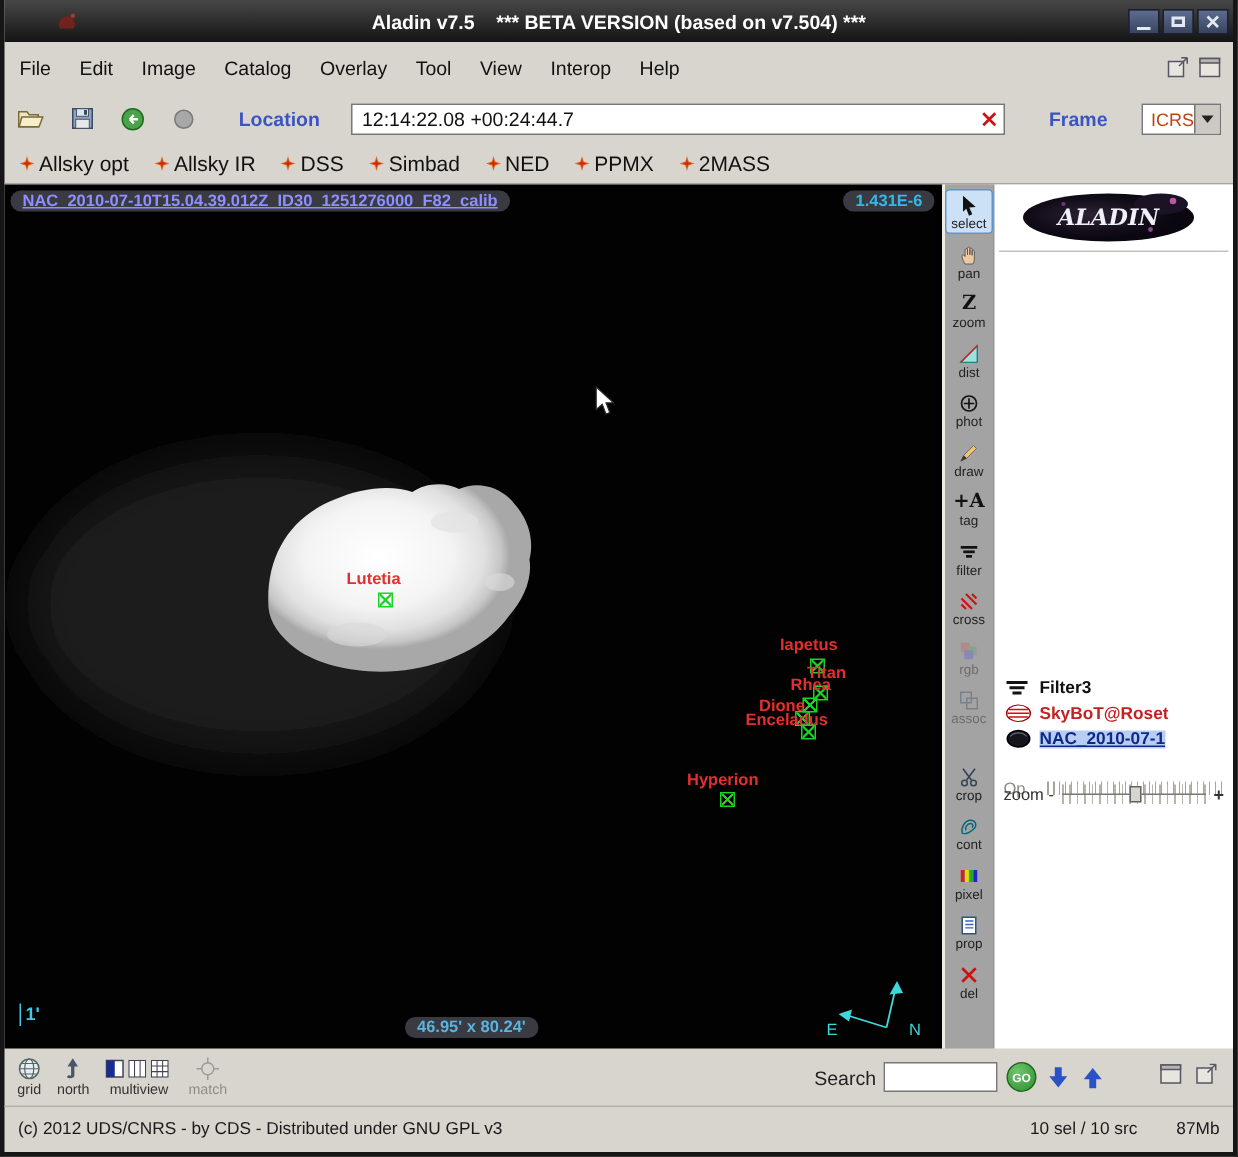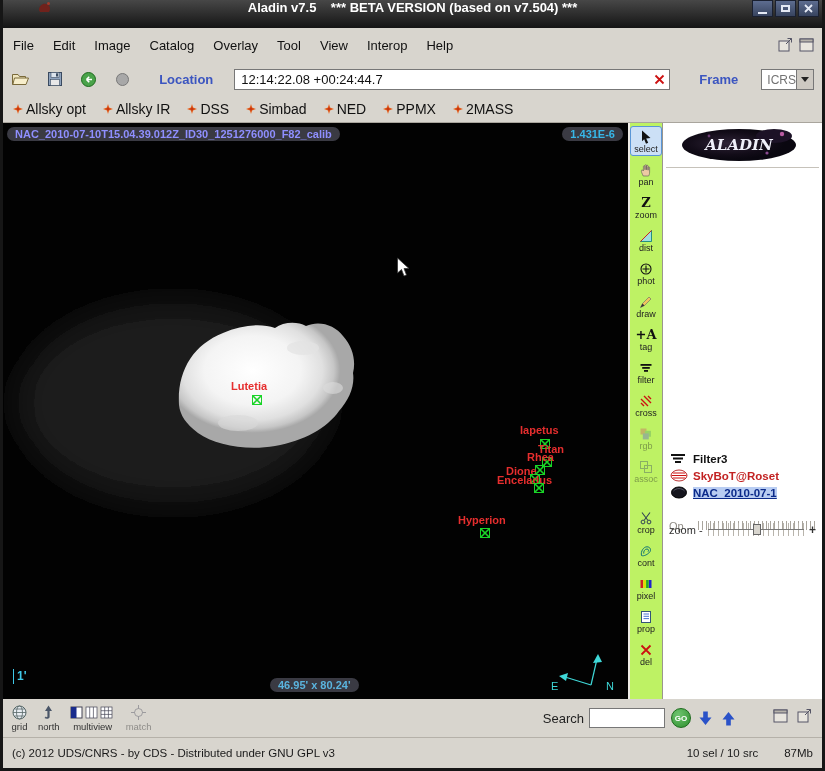--- a/index.html
+++ b/index.html
@@ -3,21 +3,21 @@
 <meta charset="utf-8">
 <style>
   * { box-sizing: border-box; margin: 0; padding: 0; }
   html,body { width:825px; height:771px; overflow:hidden; background:#2a2a2a;
               font-family:"Liberation Sans", sans-serif; }
   .window { width:825px; height:771px; border:3px solid #161616; border-top:none;
             background:#d8d5ce; display:flex; flex-direction:column; }
 
   
   .titlebar { flex:0 0 28px; background:linear-gradient(#474747,#141414);
-              display:flex; position:relative;padding-left:28px; }
+              display:flex; align-items:center; position:relative;padding-left:28px; }
   .title-text { position:absolute; left:0; right:0; text-align:center; color:#fff;
                 font-weight:bold; font-size:13px; white-space:pre; }
   .win-icon { margin-left:6px; z-index:1; display:flex; }
   .win-buttons { margin-left:auto; display:flex; z-index:1; margin-right:3px; gap:2px; }
   .wbtn { width:21px; height:17px; background:linear-gradient(#5d6d90,#38445f);
           border:1px solid #1a2030; display:flex; align-items:center; justify-content:center; }
   .g-min { width:9px; height:2px; background:#e4e9f4; margin-top:9px; }
   .g-max { width:9px; height:7px; border:2px solid #e4e9f4; }
 
   
@@ -27,52 +27,52 @@
 
   
   .toolbarrow { flex:0 0 34px; display:flex; align-items:center; padding:0 8px; gap:17px; }
   .tb-ic { width:23px; height:21px; display:flex; align-items:center; justify-content:center; }
   .loc-label, .frame-label { color:#3b55c0; font-weight:bold; font-size:13px; margin:0 4px 0 12px; }
   .loc-wrap { position:relative; flex:0 0 436px; height:21px; }
   .loc-input { width:100%; height:100%; border:1px solid #777; background:#fff; font-size:13px;
                padding:0 20px 0 6px; font-family:"Liberation Sans", sans-serif; color:#111; }
   .loc-clear { position:absolute; right:5px; top:5px; display:flex; }
   .frame-combo { display:flex; height:21px; border:1px solid #777; background:#fff; width:72px; margin-left:2px; }
-  .frame-value { flex:1; font-size:12px; padding:3px 0 0 5px; color:#737373; }
+  .frame-value { flex:1; font-size:12px; padding:3px 0 0 5px; color:#c2410c; }
   .frame-drop { width:17px; background:#cdc9c2; border-left:1px solid #777;
                 display:flex; align-items:center; justify-content:center; }
   .caret { width:0; height:0; border-left:4px solid transparent; border-right:4px solid transparent;
            border-top:5px solid #222; }
 
   
   .quickrow { flex:0 0 27px; display:flex; align-items:center; padding:0 10px;
               border-bottom:1px solid #a9a59d; }
   .qlink { display:flex; align-items:center; margin-right:17px; font-size:14px; color:#111; }
   .qlink svg { margin-right:3px; }
 
   
   .content { flex:0 0 576px; display:flex; }
   .skyview { flex:0 0 625px; position:relative; background:#020202; overflow:hidden; }
 
   .bubble { position:absolute; background:rgba(72,72,84,.8); border-radius:9px; padding:1px 8px;
             font-size:11px; font-weight:bold; white-space:nowrap; }
-  .b-file { left:4px; top:4px; color:#8f8fff; }
+  .b-file { left:4px; top:4px; color:#8f8fff;text-decoration:underline; }
   .b-val  { right:5px; top:4px; color:#37b7e8; }
   .b-fov  { left:267px; top:555px; color:#5ab4de; }
   .scale  { position:absolute; left:10px; top:546px; color:#3fc8e8; font-size:12px; font-weight:bold;
             border-left:1px solid #3fc8e8; padding-left:3px; height:15px; line-height:15px; }
   .objlabel { position:absolute; color:#e62e2e; font-size:11px; font-weight:bold; white-space:nowrap; }
   .objmarker { position:absolute; width:10px; height:10px; border:1px solid #19d427;
     background:
       linear-gradient(45deg, transparent 42%, #19d427 45%, #19d427 55%, transparent 58%),
       linear-gradient(-45deg, transparent 42%, #19d427 45%, #19d427 55%, transparent 58%); }
   .cursor, .compass, .ast { position:absolute; }
 
   
-  .toolcol { flex:0 0 34px; background:#bef264; border-left:2px solid #efece6;
+  .toolcol { flex:0 0 34px; background:#a3a3a3; border-left:2px solid #efece6;
              display:flex; flex-direction:column; align-items:center; padding-top:3px; }
   .tool { width:32px; display:flex; flex-direction:column; align-items:center;
           padding:2px 0 1px; border:1px solid transparent; border-radius:3px; margin-bottom:3px; }
   .tool.active { background:#cce0f6; border-color:#5a96d6; }
   .tool.disabled { opacity:.42; }
   .tool.gap { margin-top:18px; }
   .tool-ic { height:15px; display:flex; align-items:center; justify-content:center; }
   .tool-glyph { height:15px; line-height:15px; font-size:13px; font-weight:bold;
                 font-family:"DejaVu Serif", serif; color:#111; }
   .tool-label { font-size:9px; color:#222; line-height:10px; }

